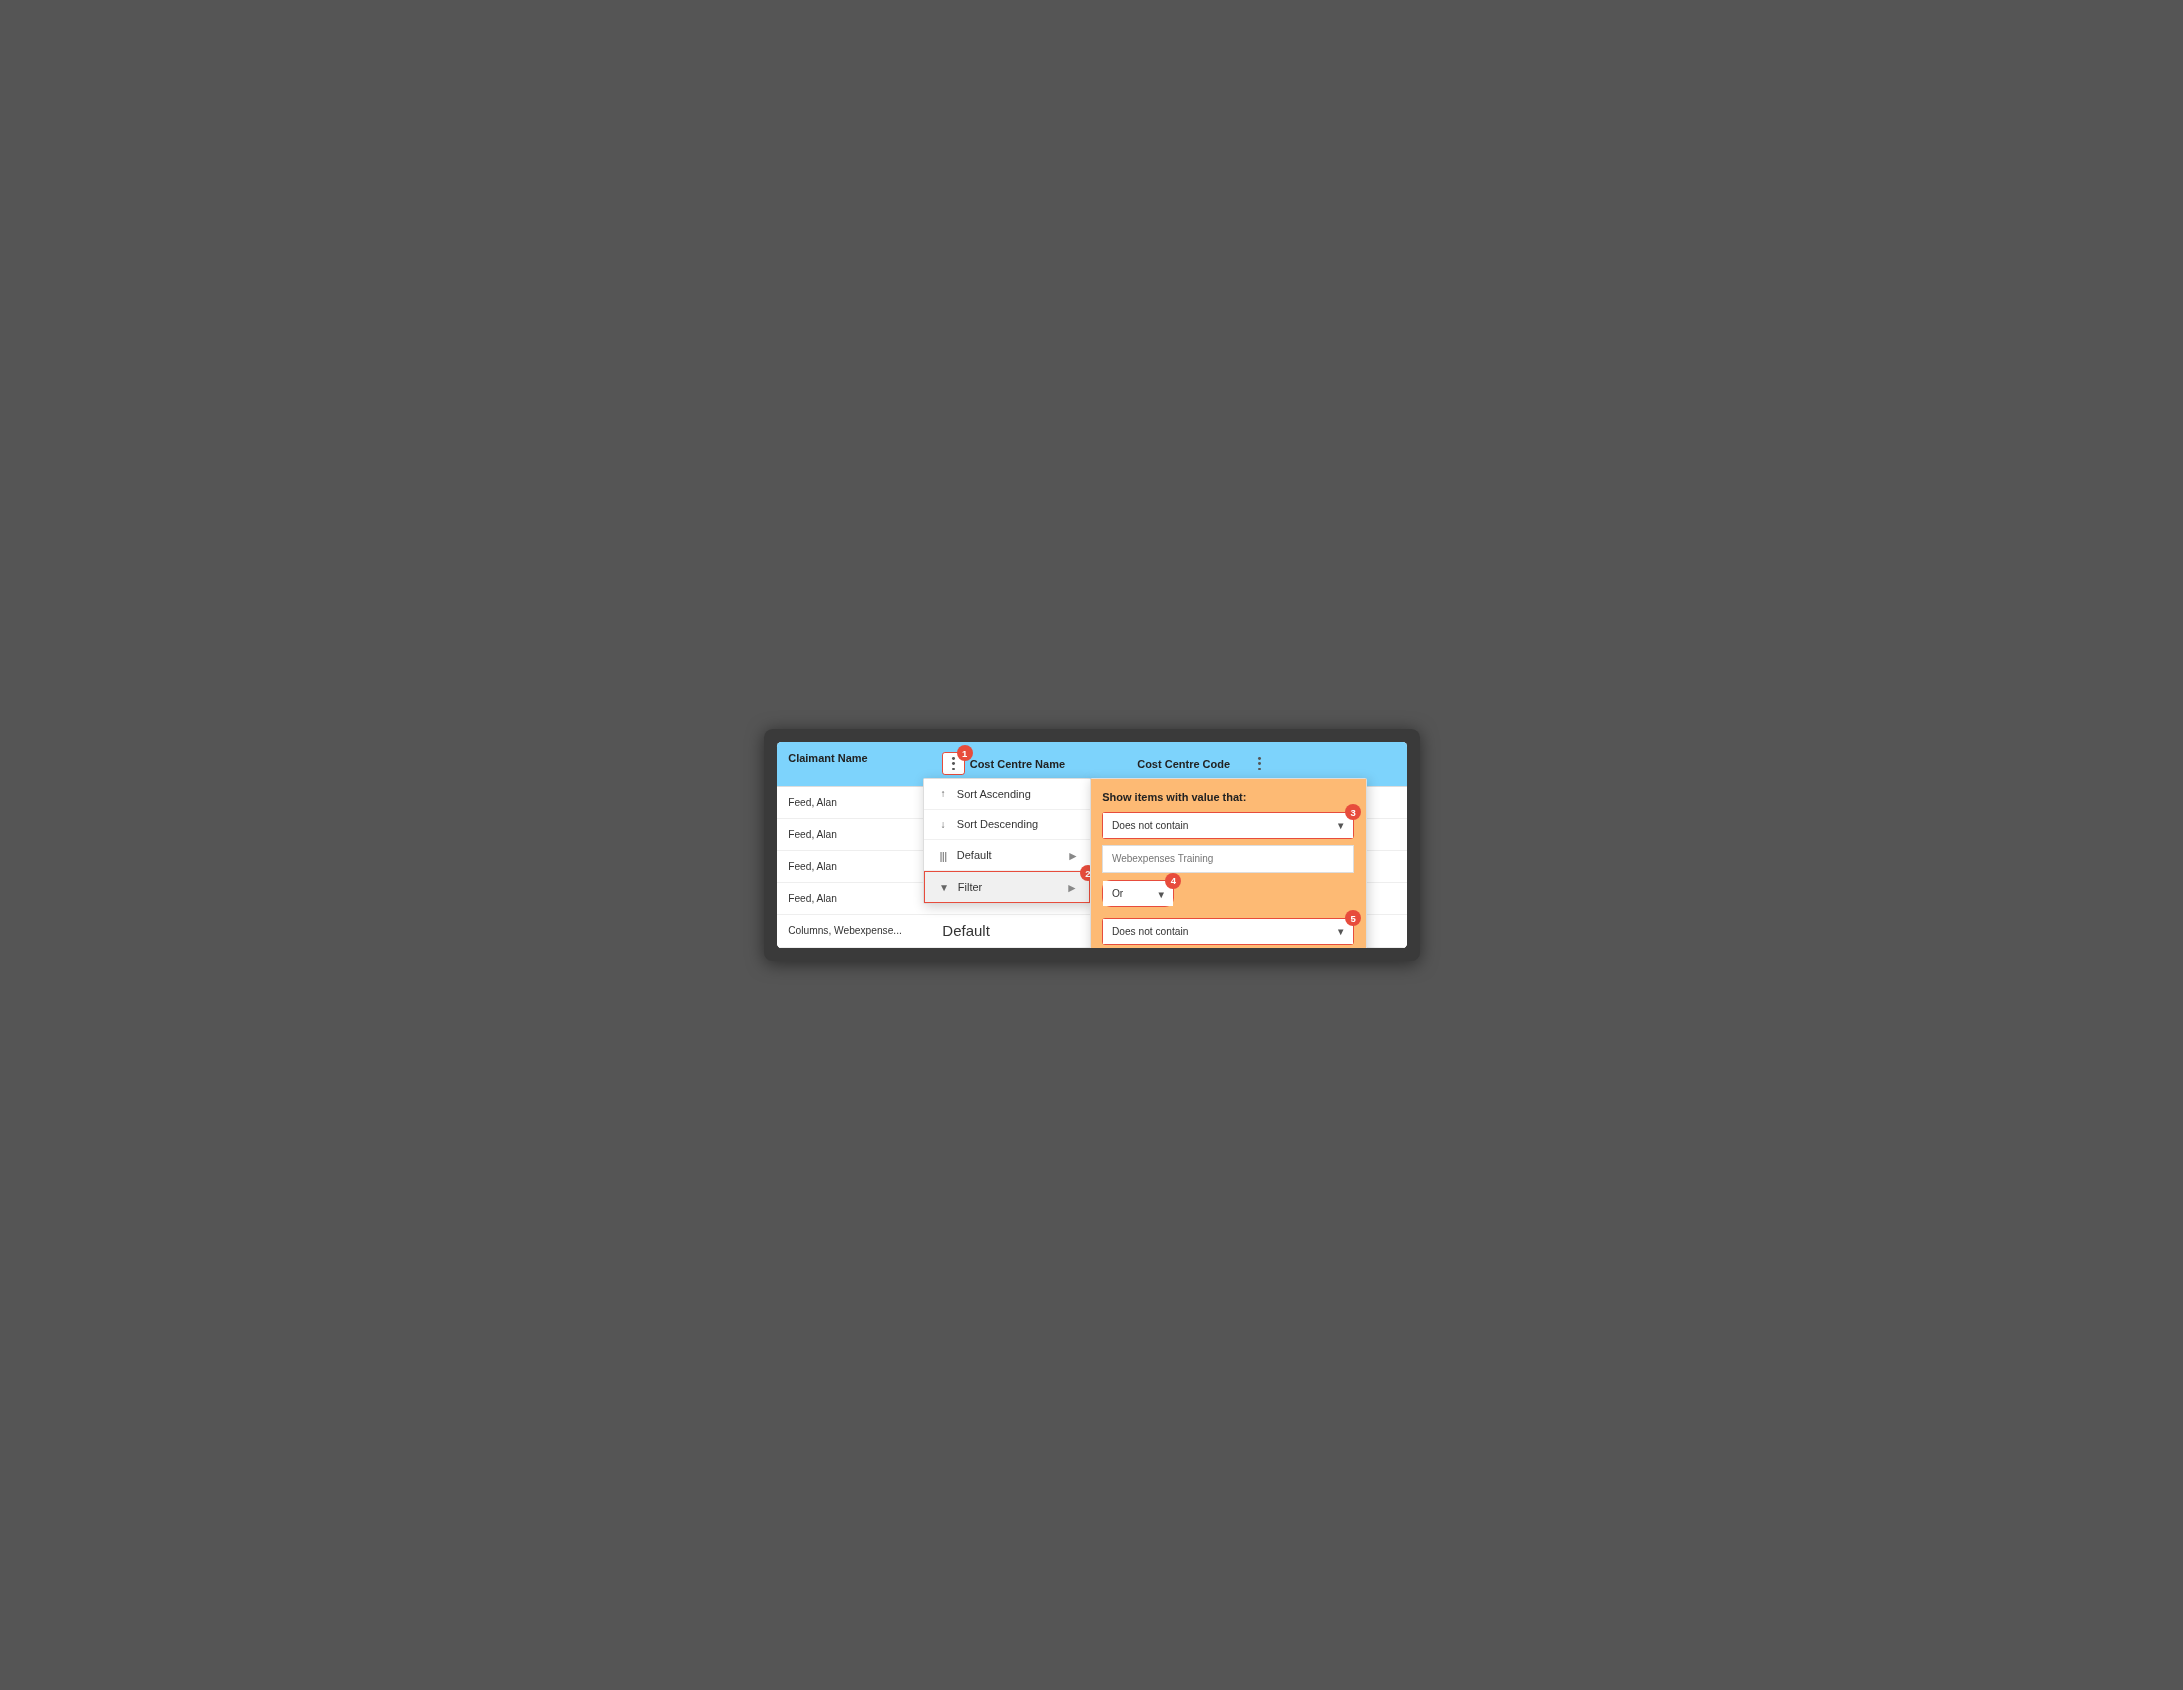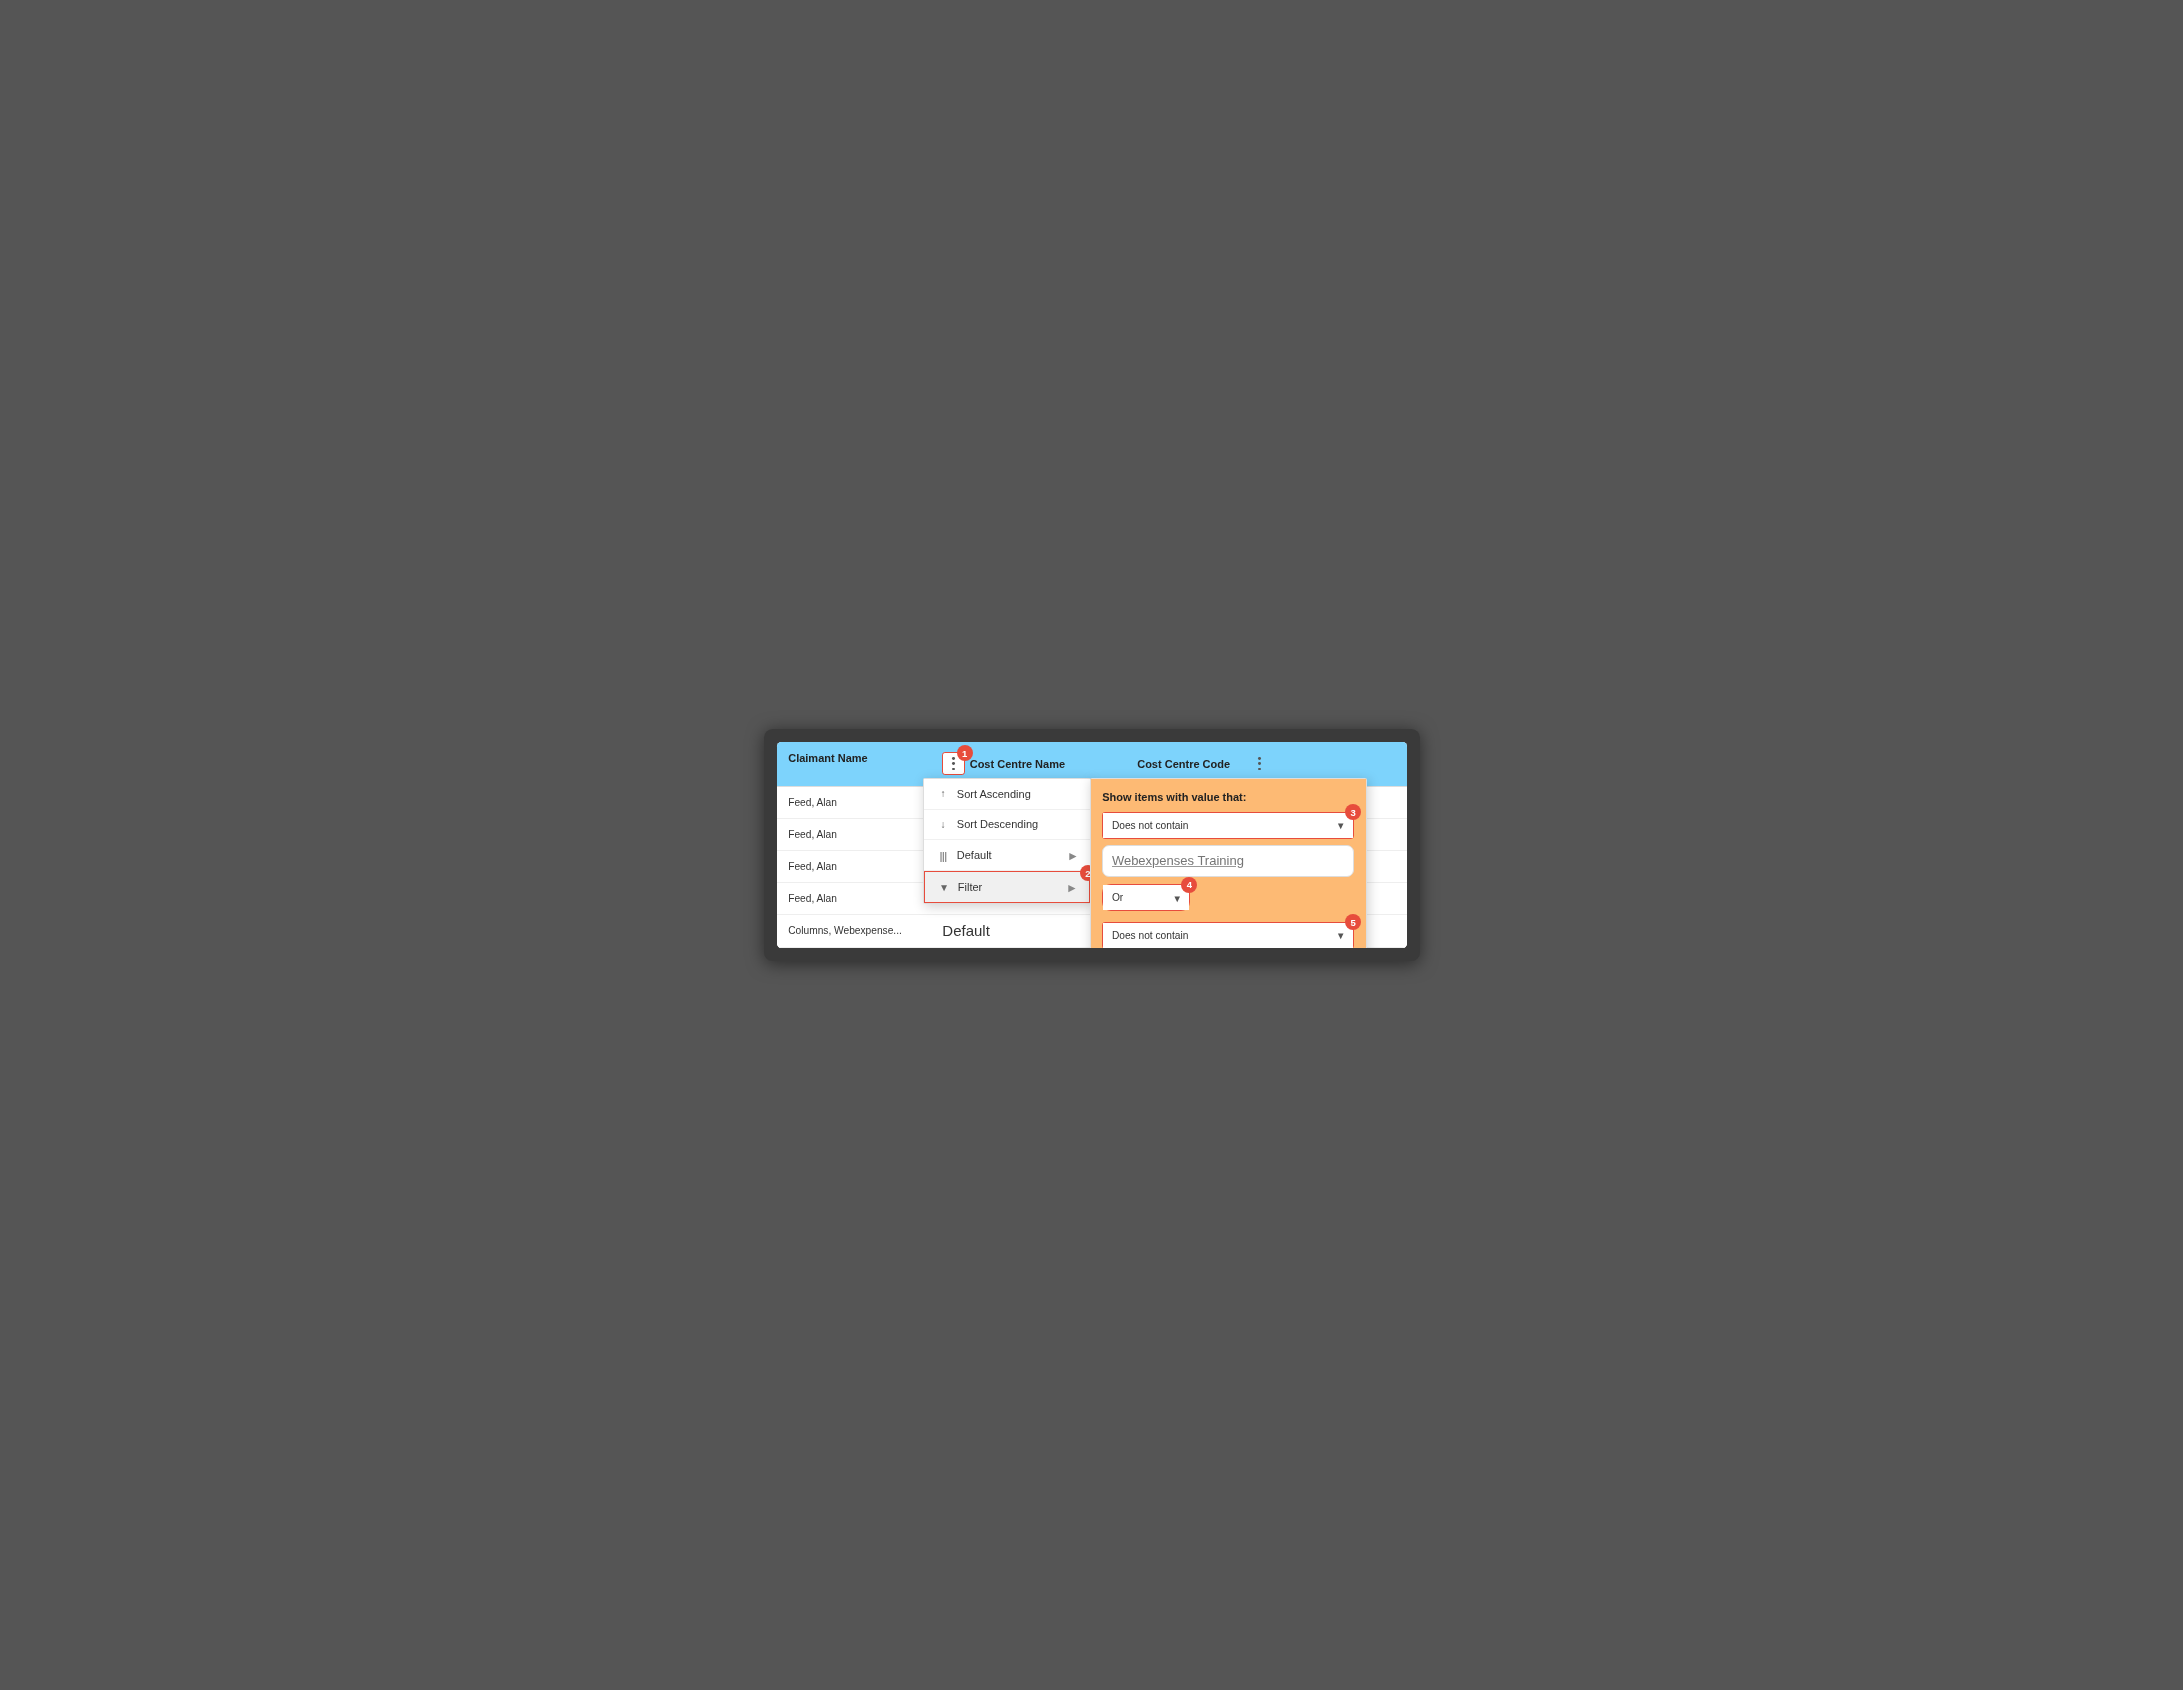--- a/index.html
+++ b/index.html
@@ -241,31 +241,30 @@
       right: 7.3px;
       top: 50%;
       transform: translateY(-50%);
       font-size: 9.5px;
       color: #555;
       pointer-events: none;
     }
     .filter-input {
       width: 100%;
       padding: 7.3px 8.7px;
-      font-size: 13px;
+      font-size: 10px;
       color: #999;
       border: 0.7px solid #ddd;
-      border-radius: 7px;
+      border-radius: 0;
       margin-bottom: 7.3px;
       outline: none;
-      text-decoration: underline;
     }
     .or-select-wrap {
       position: relative;
-      width: 88px;
+      width: 72px;
       margin-bottom: 7.3px;
       border: 1.5px solid #e74c3c;
       border-radius: 9px;
     }
     .or-select {
       width: 100%;
       padding: 7.3px 26px 7.3px 8.7px;
       font-size: 10.2px;
       color: #333;
       appearance: none;

